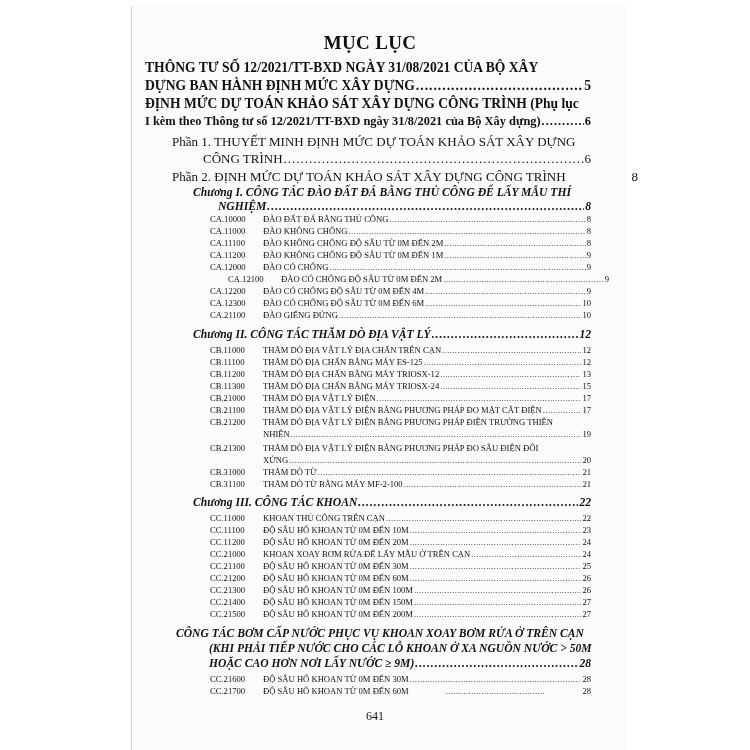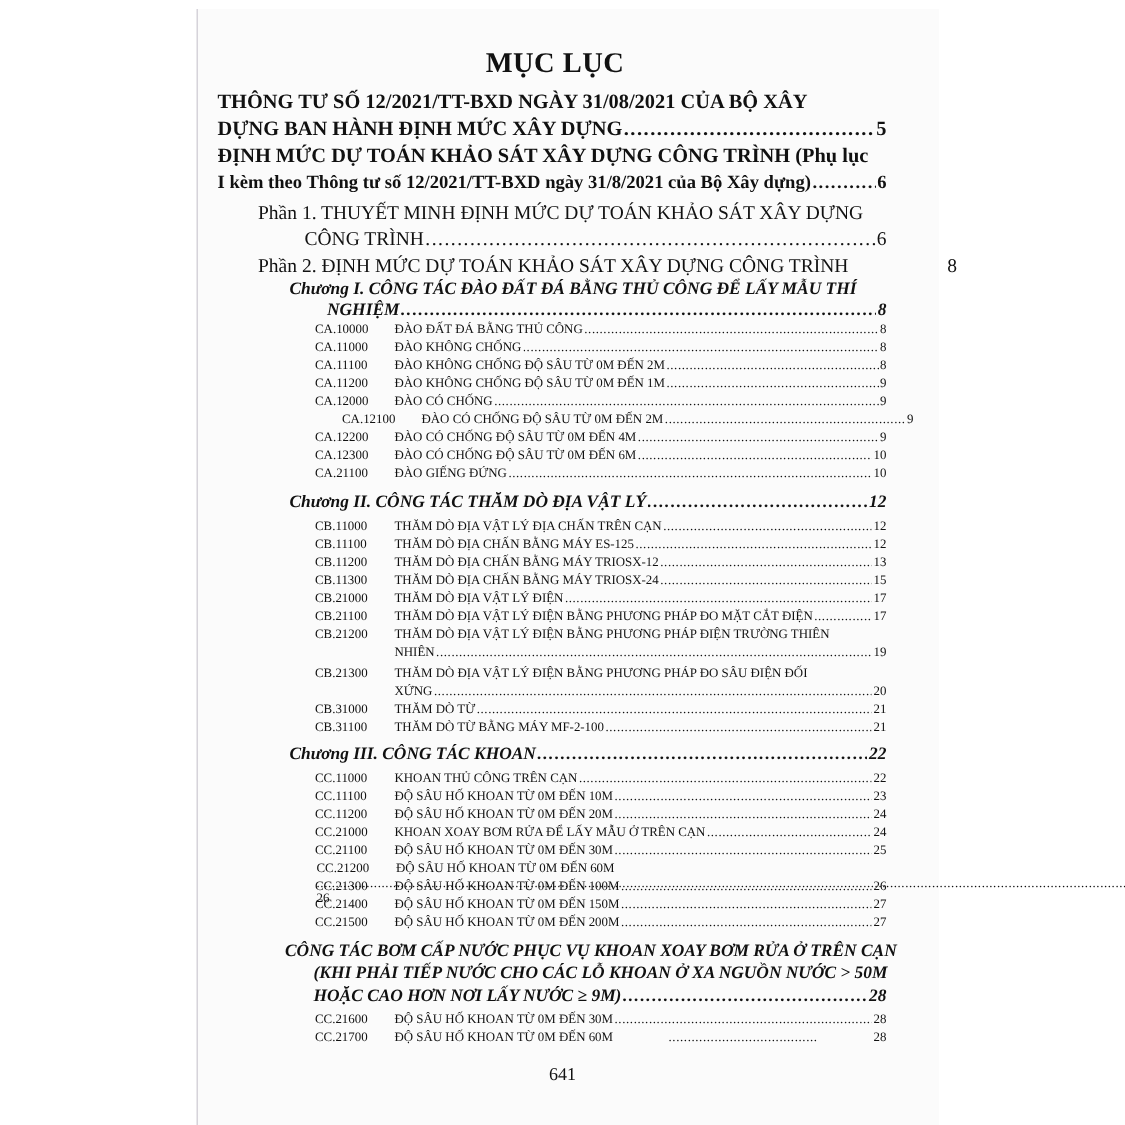--- a/index.html
+++ b/index.html
@@ -200,42 +200,42 @@
 <div class="entry lvl3" style="left:210px; top:549px; width:381px;">
     <span class="txt"><span class="code">CC.21000</span><span>KHOAN XOAY BƠM RỬA ĐỂ LẤY MẪU Ở TRÊN CẠN</span></span>
     <span class="dots"></span>
     <span class="pg">24</span>
   </div>
 <div class="entry lvl3" style="left:210px; top:561px; width:381px;">
     <span class="txt"><span class="code">CC.21100</span><span>ĐỘ SÂU HỐ KHOAN TỪ 0M ĐẾN 30M</span></span>
     <span class="dots"></span>
     <span class="pg">25</span>
   </div>
-<div class="entry lvl3" style="left:210px; top:573px; width:381px;flex-direction:column;">
+<div class="entry lvl3" style="left:210px; top:573px; width:381px;">
     <span class="txt"><span class="code">CC.21200</span><span>ĐỘ SÂU HỐ KHOAN TỪ 0M ĐẾN 60M</span></span>
     <span class="dots"></span>
     <span class="pg">26</span>
   </div>
 <div class="entry lvl3" style="left:210px; top:585px; width:381px;">
     <span class="txt"><span class="code">CC.21300</span><span>ĐỘ SÂU HỐ KHOAN TỪ 0M ĐẾN 100M</span></span>
     <span class="dots"></span>
     <span class="pg">26</span>
   </div>
 <div class="entry lvl3" style="left:210px; top:597px; width:381px;">
     <span class="txt"><span class="code">CC.21400</span><span>ĐỘ SÂU HỐ KHOAN TỪ 0M ĐẾN 150M</span></span>
     <span class="dots"></span>
     <span class="pg">27</span>
   </div>
 <div class="entry lvl3" style="left:210px; top:609px; width:381px;">
     <span class="txt"><span class="code">CC.21500</span><span>ĐỘ SÂU HỐ KHOAN TỪ 0M ĐẾN 200M</span></span>
     <span class="dots"></span>
     <span class="pg">27</span>
   </div>
 
-<div class="line lvl2" style="left:190px; top:627px;">CÔNG TÁC BƠM CẤP NƯỚC PHỤC VỤ KHOAN XOAY BƠM RỬA Ở TRÊN CẠN</div>
+<div class="line lvl2" style="left:176px; top:627px;">CÔNG TÁC BƠM CẤP NƯỚC PHỤC VỤ KHOAN XOAY BƠM RỬA Ở TRÊN CẠN</div>
 <div class="line lvl2" style="left:209px; top:642px;">(KHI PHẢI TIẾP NƯỚC CHO CÁC LỖ KHOAN Ở XA NGUỒN NƯỚC &gt; 50M</div>
 <div class="entry lvl2" style="left:209px; top:657px; width:382px;">
   <span class="txt">HOẶC CAO HƠN NƠI LẤY NƯỚC ≥ 9M)</span>
     <span class="dots"></span>
     <span class="pg">28</span>
 </div>
 <div class="entry lvl3" style="left:210px; top:674px; width:381px;">
     <span class="txt"><span class="code">CC.21600</span><span>ĐỘ SÂU HỐ KHOAN TỪ 0M ĐẾN 30M</span></span>
     <span class="dots"></span>
     <span class="pg">28</span>

